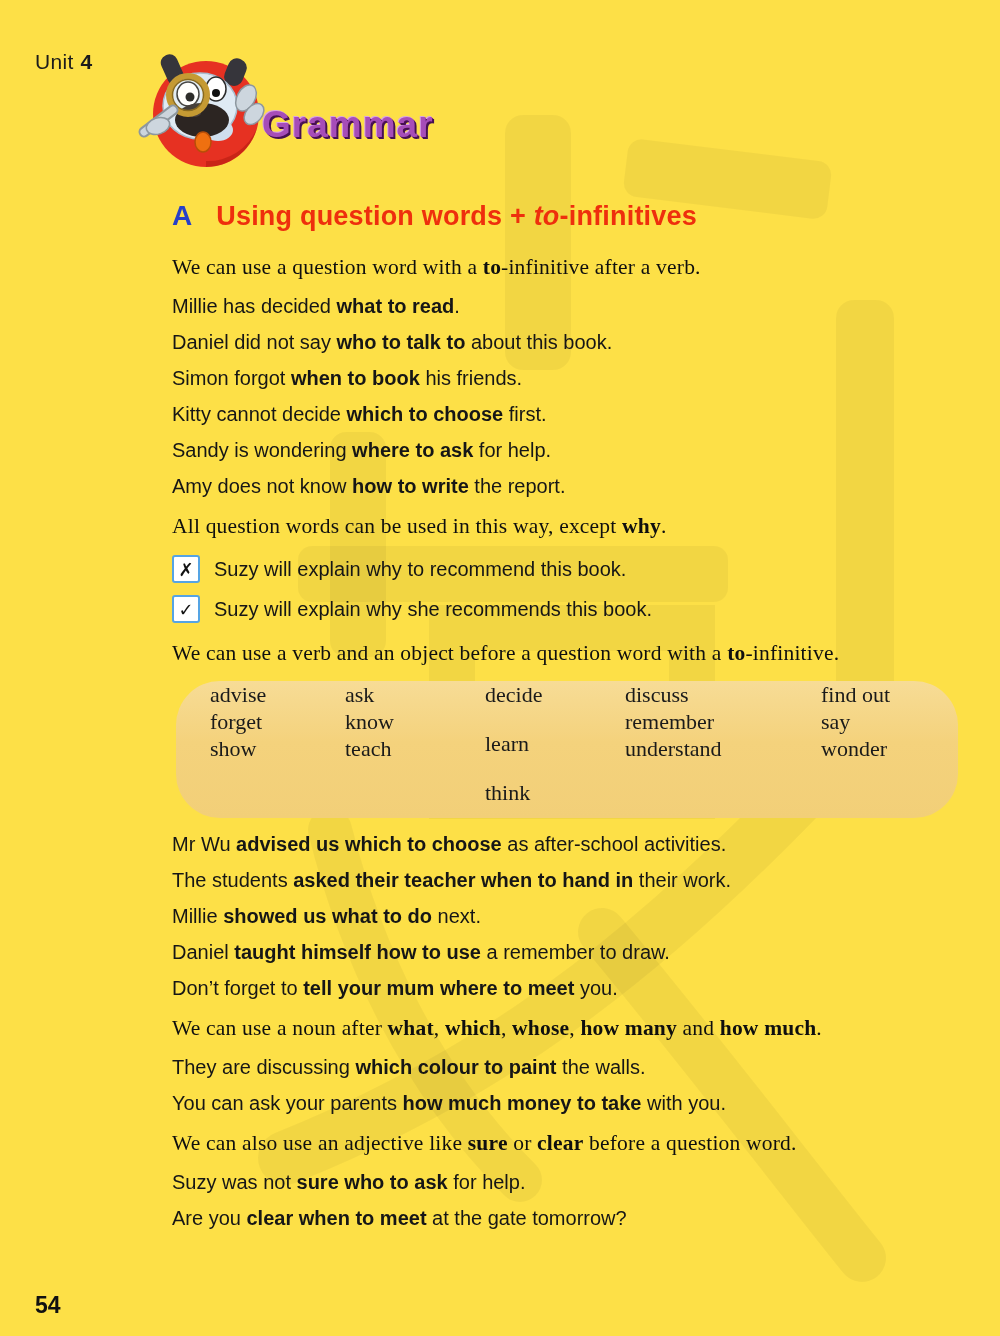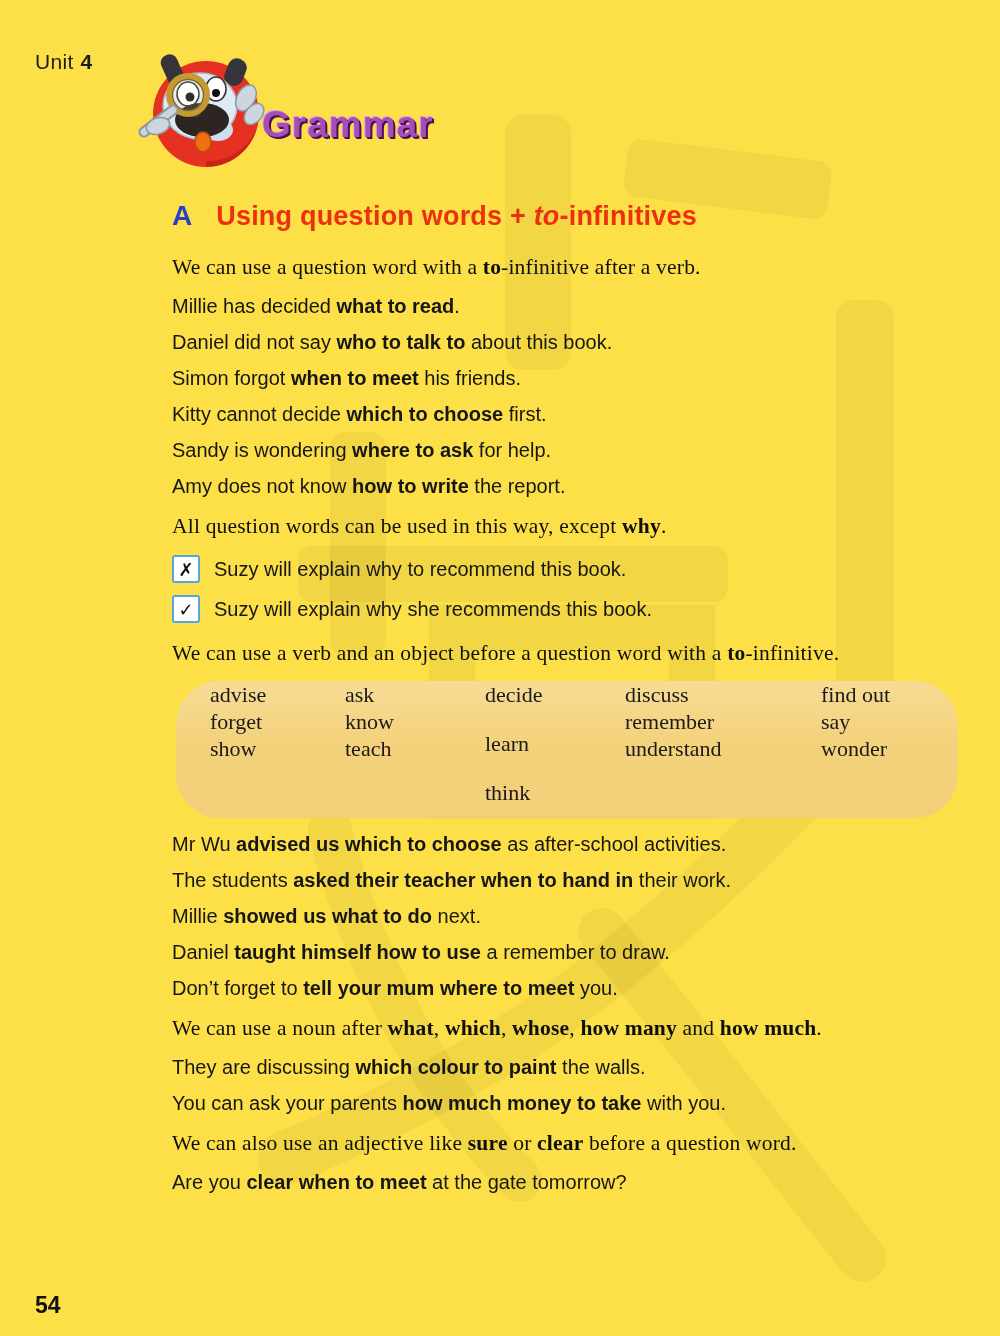--- a/index.html
+++ b/index.html
@@ -112,21 +112,21 @@
   </div>
 
   <div class="content">
     <div class="heading">
       <span class="sec-letter">A</span><span class="sec-title" id="section-title"><span>Using question words + </span><span class="i">to</span><span>-infinitives</span></span>
     </div>
     <div id="content-blocks">
         <div class="rule"><span><span>We can use a question word with a </span><span class="b">to</span><span>-infinitive after a verb.</span></span></div>
         <div class="example"><span><span>Millie has decided </span><span class="b">what to read</span><span>.</span></span></div>
         <div class="example"><span><span>Daniel did not say </span><span class="b">who to talk to</span><span> about this book.</span></span></div>
-        <div class="example"><span><span>Simon forgot </span><span class="b">when to meet</span><span> his friends.</span></span></div>
+        <div class="example"><span><span>Simon forgot </span><span class="b">when to book</span><span> his friends.</span></span></div>
         <div class="example"><span><span>Kitty cannot decide </span><span class="b">which to choose</span><span> first.</span></span></div>
         <div class="example"><span><span>Sandy is wondering </span><span class="b">where to ask</span><span> for help.</span></span></div>
         <div class="example"><span><span>Amy does not know </span><span class="b">how to write</span><span> the report.</span></span></div>
         <div class="rule"><span><span>All question words can be used in this way, except </span><span class="b">why</span><span>.</span></span></div>
         <div class="checkbox-row">
           <span class="cb">✗</span>
           <span><span>Suzy will explain why to recommend this book.</span></span>
         </div>
         <div class="checkbox-row">
           <span class="cb">✓</span>
@@ -162,18 +162,19 @@
         </div>
         <div class="example"><span><span>Mr Wu </span><span class="b">advised us which to choose</span><span> as after-school activities.</span></span></div>
         <div class="example"><span><span>The students </span><span class="b">asked their teacher when to hand in</span><span> their work.</span></span></div>
         <div class="example"><span><span>Millie </span><span class="b">showed us what to do</span><span> next.</span></span></div>
         <div class="example"><span><span>Daniel </span><span class="b">taught himself how to use</span><span> a remember to draw.</span></span></div>
         <div class="example"><span><span>Don’t forget to </span><span class="b">tell your mum where to meet</span><span> you.</span></span></div>
         <div class="rule"><span><span>We can use a noun after </span><span class="b">what</span><span>, </span><span class="b">which</span><span>, </span><span class="b">whose</span><span>, </span><span class="b">how many</span><span> and </span><span class="b">how much</span><span>.</span></span></div>
         <div class="example"><span><span>They are discussing </span><span class="b">which colour to paint</span><span> the walls.</span></span></div>
         <div class="example"><span><span>You can ask your parents </span><span class="b">how much money to take</span><span> with you.</span></span></div>
         <div class="rule"><span><span>We can also use an adjective like </span><span class="b">sure</span><span> or </span><span class="b">clear</span><span> before a question word.</span></span></div>
+        <div class="example"><span><span>Suzy was not </span><span class="b">sure who to ask</span><span> for help.</span></span></div>
         <div class="example"><span><span>Are you </span><span class="b">clear when to meet</span><span> at the gate tomorrow?</span></span></div>
       </div>
   </div>
 
   <div class="pagenum">54</div>
 </div>
 
 </body></html>

